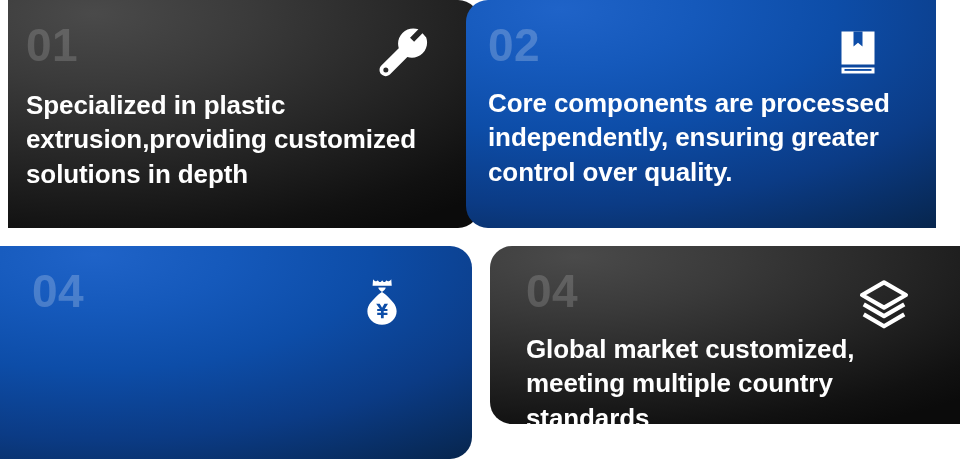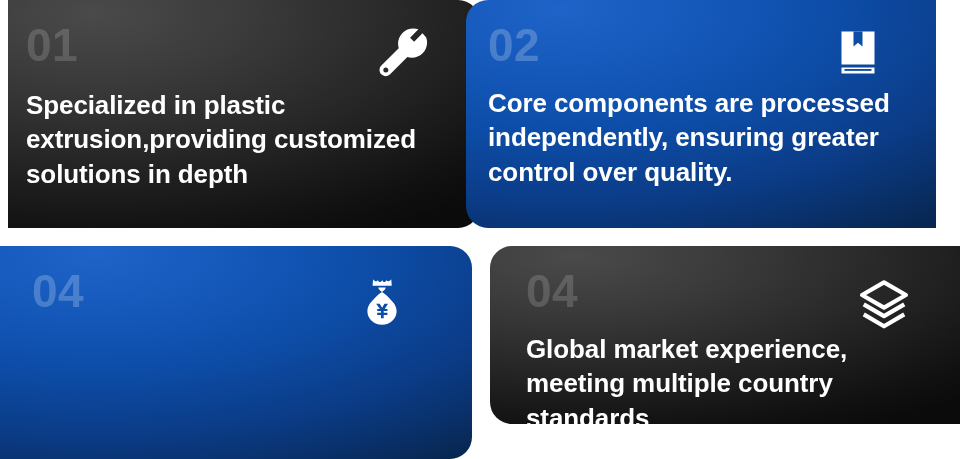--- a/index.html
+++ b/index.html
@@ -156,21 +156,21 @@
           <path fill="#0d4da8" d="M29.2 34h-4.4l4.6 6.6h-3.3v2.6h4.6v2.1h-4.6v2.6h4.6V52h3.4v-4.1h4.6v-2.6h-4.6
             v-2.1h4.6v-2.6h-3.3L39.4 34H35l-2.9 5.1z"></path>
         </svg>
       </div>
     </div>
   </div>
 
   <div class="card card-04 theme-dark">
     <div class="card-inner">
       <div class="card-number">04</div>
-      <div class="card-text">Global market experience, meeting multiple country standards</div>
+      <div class="card-text">Global market customized, meeting multiple country standards</div>
       <div class="card-icon">
         <svg width="54" height="54" viewBox="0 0 64 64" aria-hidden="true">
           <g fill="none" stroke="#ffffff" stroke-width="5" stroke-linejoin="round">
             <path d="M32 4 58 19 32 34 6 19z"></path>
             <path d="M8 30 32 44 56 30"></path>
             <path d="M8 42 32 56 56 42"></path>
           </g>
         </svg>
       </div>
     </div>

